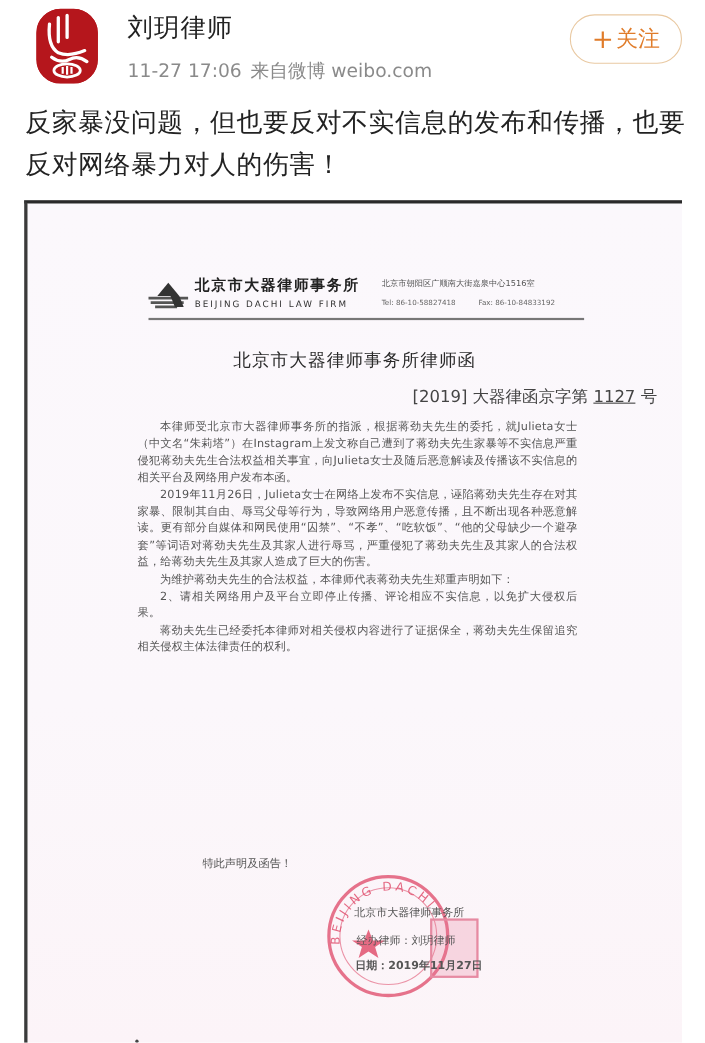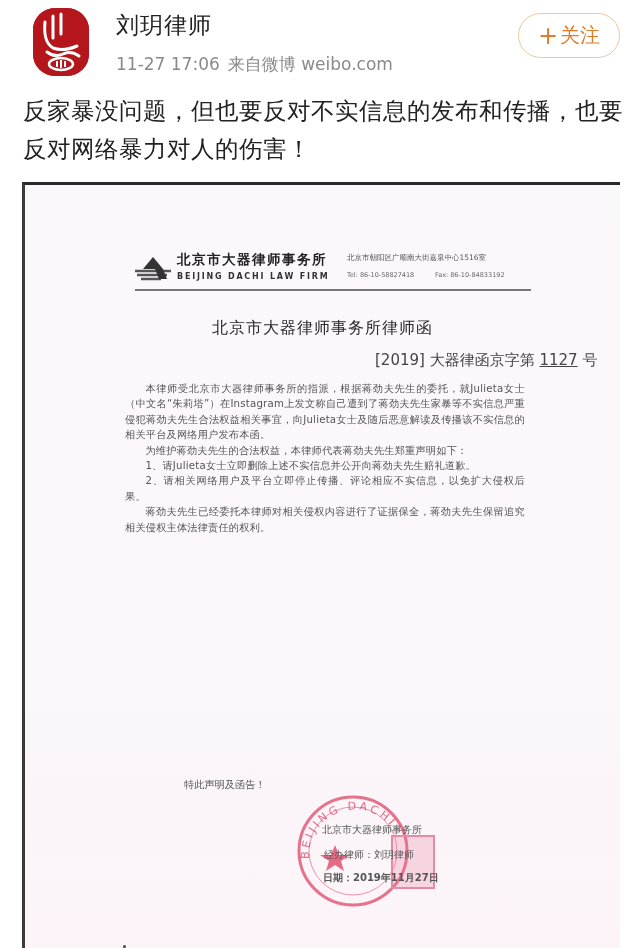--- a/index.html
+++ b/index.html
@@ -19,21 +19,21 @@
   
   .post-text { position: absolute; left: 23px; top: 92px; width: 600px; font-size: 23.5px; line-height: 38px; color: #222; letter-spacing: 0.5px; }
 
   
   .doc { position: absolute; left: 22px; top: 182px; width: 598px; height: 766px; background: linear-gradient(180deg,#fbf8fc 0%, #fbf7fb 60%, #fcf4f8 100%); border-left: 3px solid #3a3a3a; border-top: 3px solid #2a2a2a; }
   .doc-inner { position: absolute; left: 0; top: 0; width: 100%; height: 100%; }
 
   .lh { position: absolute; left: 108px; top: 62px; width: 400px; height: 40px; }
   .lh-logo { position: absolute; left: 0; top: 8px; width: 40px; height: 28px; }
   .lh-cn { position: absolute; left: 44px; top: 4px; font-size: 13.5px; font-weight: bold; color: #222; letter-spacing: 1.5px; white-space: nowrap; }
-  .lh-en { position: absolute; left: 44px; top: 25px; font-size: 8px; font-weight: bold; color: #333; letter-spacing: 1.8px; white-space: nowrap; }
+  .lh-en { position: absolute; left: 44px; top: 25px; font-size: 8px; font-weight: normal; color: #333; letter-spacing: 1.8px; white-space: nowrap; }
   .lh-addr { position: absolute; left: 214px; top: 6px; font-size: 7.5px; color: #555; white-space: nowrap; }
   .lh-tel { position: absolute; left: 214px; top: 24px; font-size: 6.5px; color: #666; white-space: nowrap; }
   .lh-fax { position: absolute; left: 302px; top: 24px; font-size: 6.5px; color: #666; white-space: nowrap; text-align: center; }
   .lh-rule { position: absolute; left: 110px; top: 104px; width: 396px; height: 2px; background: #777; }
 
   .doc-title { position: absolute; left: 0; width: 100%; top: 133px; text-align: center; font-size: 16px; color: #2a2a2a; letter-spacing: 1px; }
   .doc-ref { position: absolute; left: 350px; top: 166px; font-size: 15px; color: #444; white-space: nowrap; }
   .doc-ref u { text-decoration: underline; }
 
   .body-text { position: absolute; left: 100px; top: 196px; width: 400px; font-size: 10.2px; line-height: 15.4px; color: #555; letter-spacing: 0.2px; text-align: justify; }
@@ -91,22 +91,22 @@
 
     <div class="doc-title">北京市大器律师事务所律师函</div>
     <div class="doc-ref">
       <span>[2019] 大器律函京字第</span>
       <u>1127</u>
       <span>号</span>
     </div>
 
     <div class="body-text">
       <p class="ind">本律师受北京市大器律师事务所的指派，根据蒋劲夫先生的委托，就Julieta女士（中文名“朱莉塔”）在Instagram上发文称自己遭到了蒋劲夫先生家暴等不实信息严重侵犯蒋劲夫先生合法权益相关事宜，向Julieta女士及随后恶意解读及传播该不实信息的相关平台及网络用户发布本函。</p>
+      <p class="ind">2019年11月26日，Julieta女士在网络上发布不实信息，诬陷蒋劲夫先生存在对其家暴、限制其自由、辱骂父母等行为，导致网络用户恶意传播，且不断出现各种恶意解读。更有部分自媒体和网民使用“囚禁”、“不孝”、“吃软饭”、“他的父母缺少一个避孕套”等词语对蒋劲夫先生及其家人进行辱骂，严重侵犯了蒋劲夫先生及其家人的合法权益，给蒋劲夫先生及其家人造成了巨大的伤害。</p>
       <p class="ind">为维护蒋劲夫先生的合法权益，本律师代表蒋劲夫先生郑重声明如下：</p>
-      <p class="ind">1、请Julieta女士立即删除上述不实信息并公开向蒋劲夫先生赔礼道歉。</p>
       <p class="ind">2、请相关网络用户及平台立即停止传播、评论相应不实信息，以免扩大侵权后果。</p>
       <p class="ind">蒋劲夫先生已经委托本律师对相关侵权内容进行了证据保全，蒋劲夫先生保留追究相关侵权主体法律责任的权利。</p>
     </div>
 
     <div class="closing">特此声明及函告！</div>
 
     <svg class="seal" viewBox="0 0 116 116">
       <circle cx="58" cy="58" r="54" fill="none" stroke="#e0516f" stroke-width="3" opacity="0.8"></circle>
       <circle cx="58" cy="58" r="44" fill="none" stroke="#e0516f" stroke-width="1" opacity="0.6"></circle>
       <polygon points="40,52 44,62 55,62 46,68 49,78 40,72 31,78 34,68 25,62 36,62" fill="#e0516f" opacity="0.85"></polygon>

